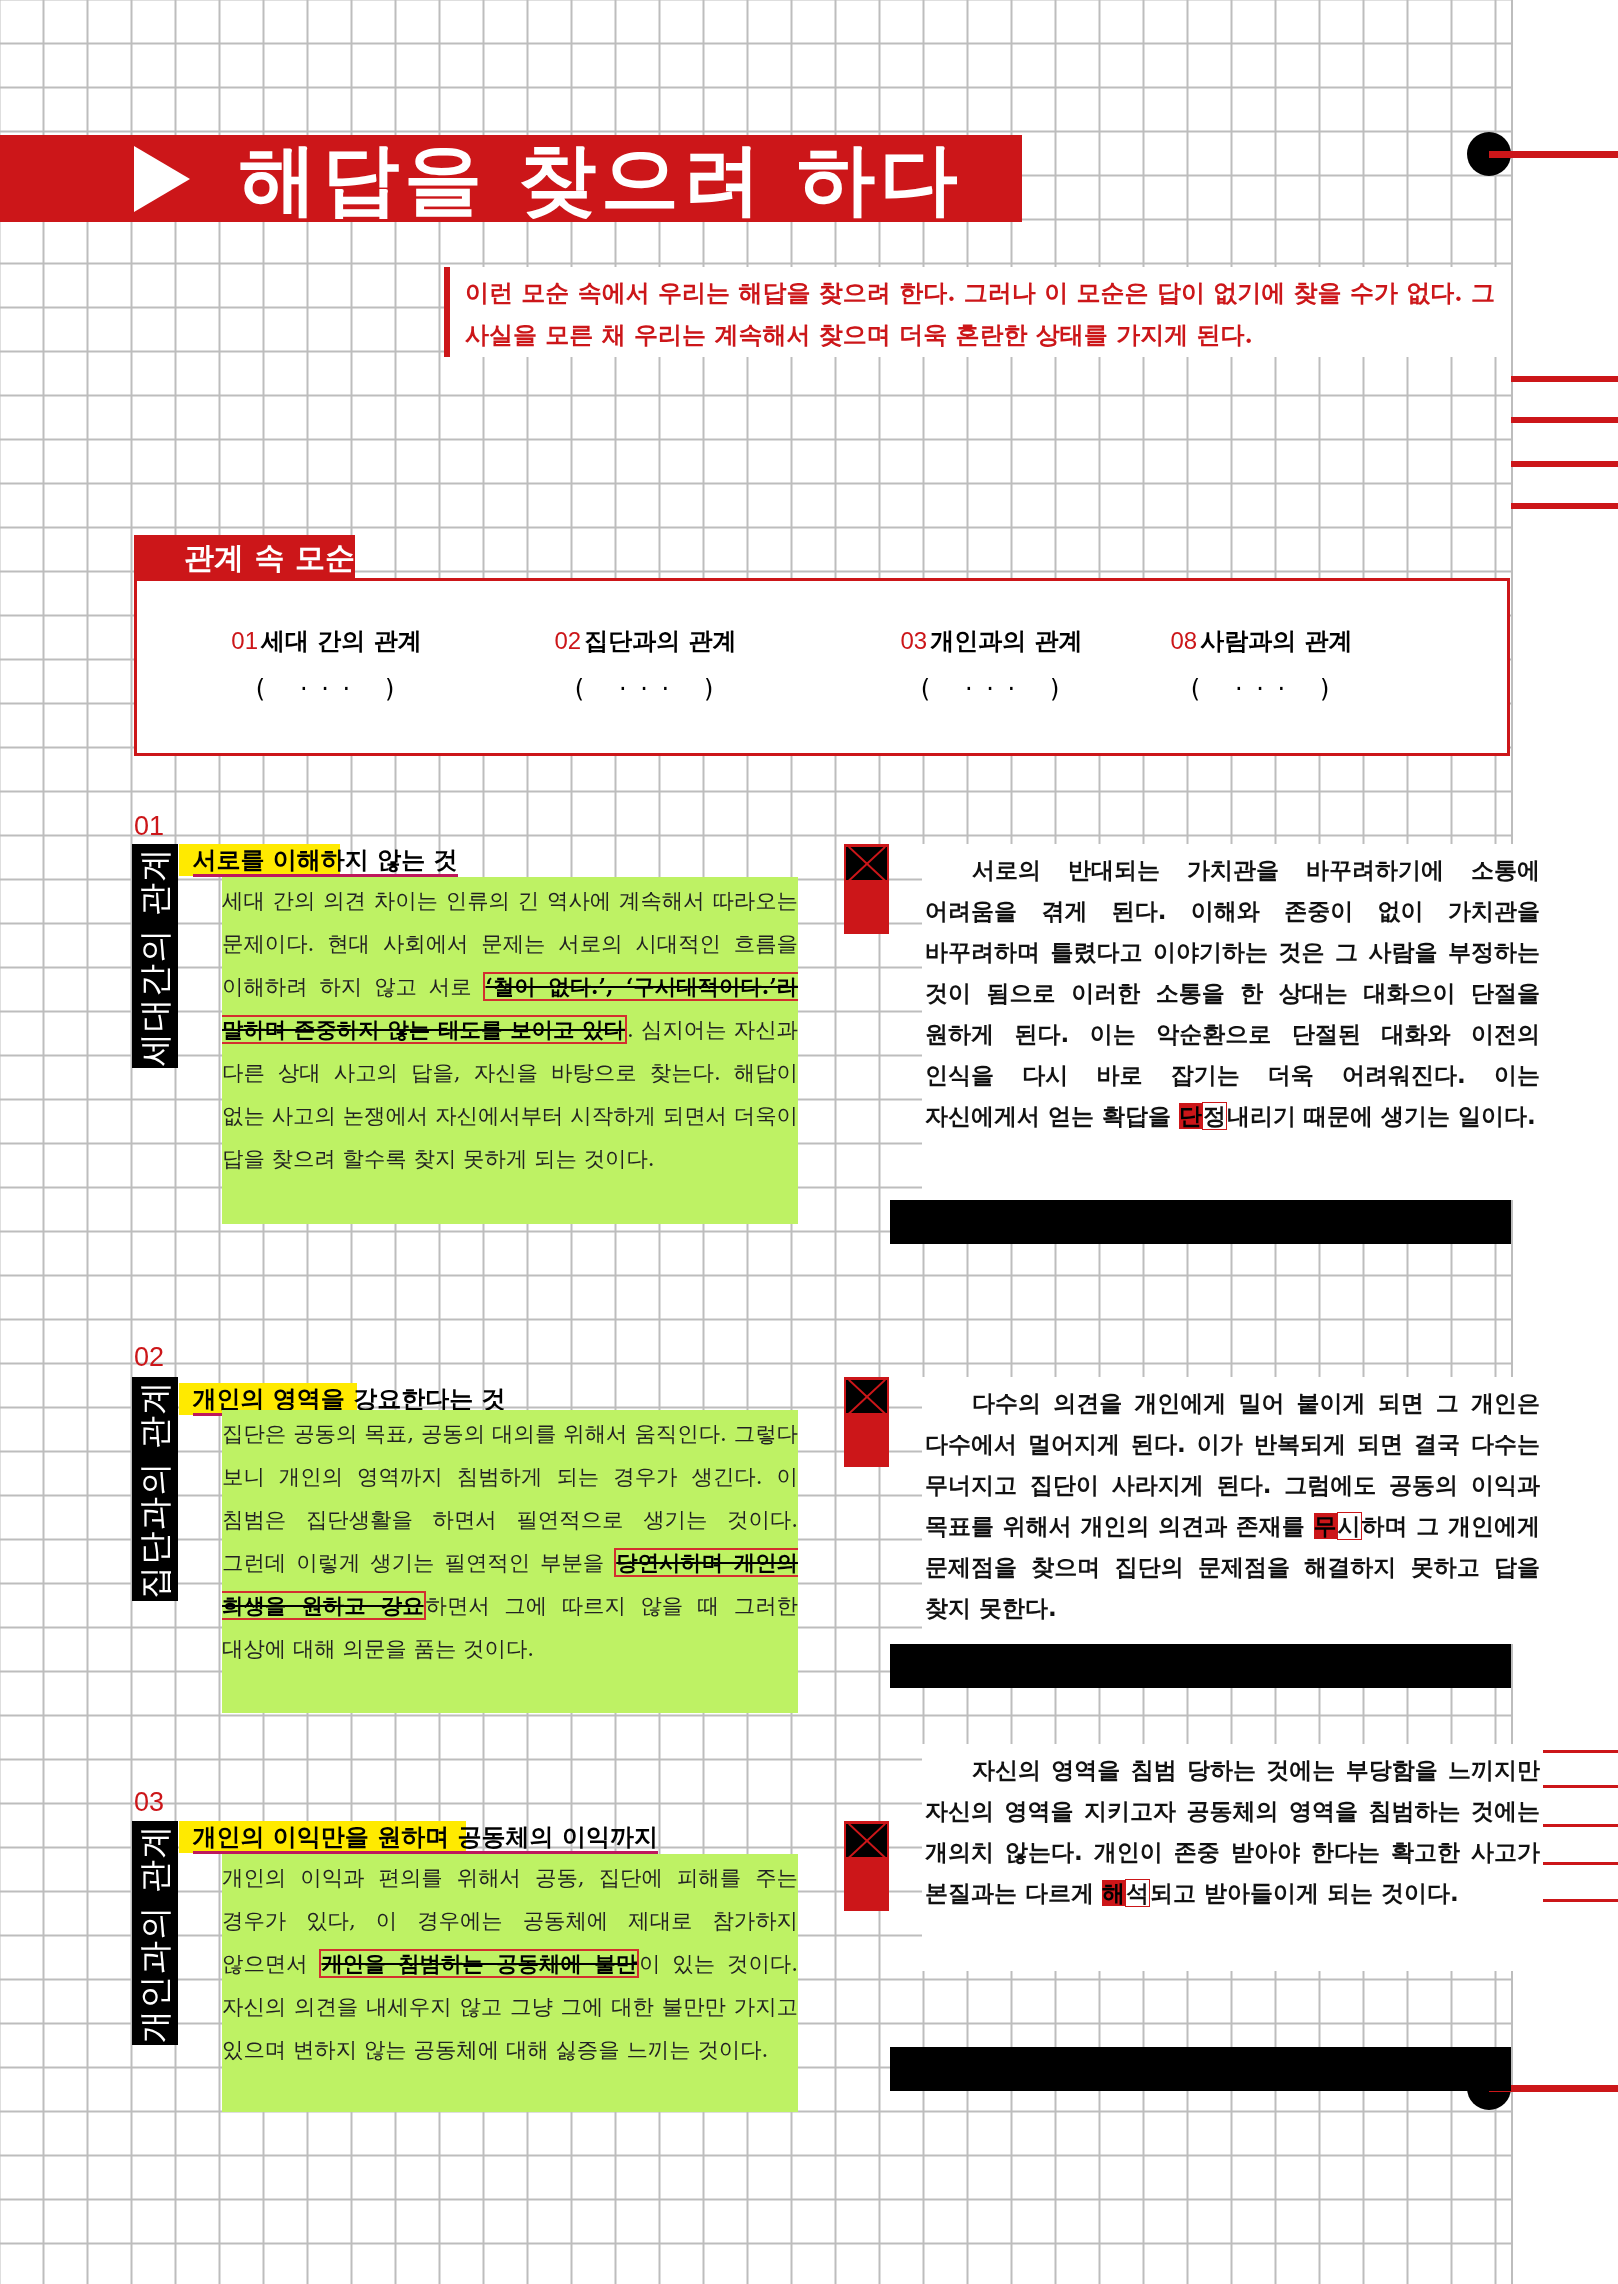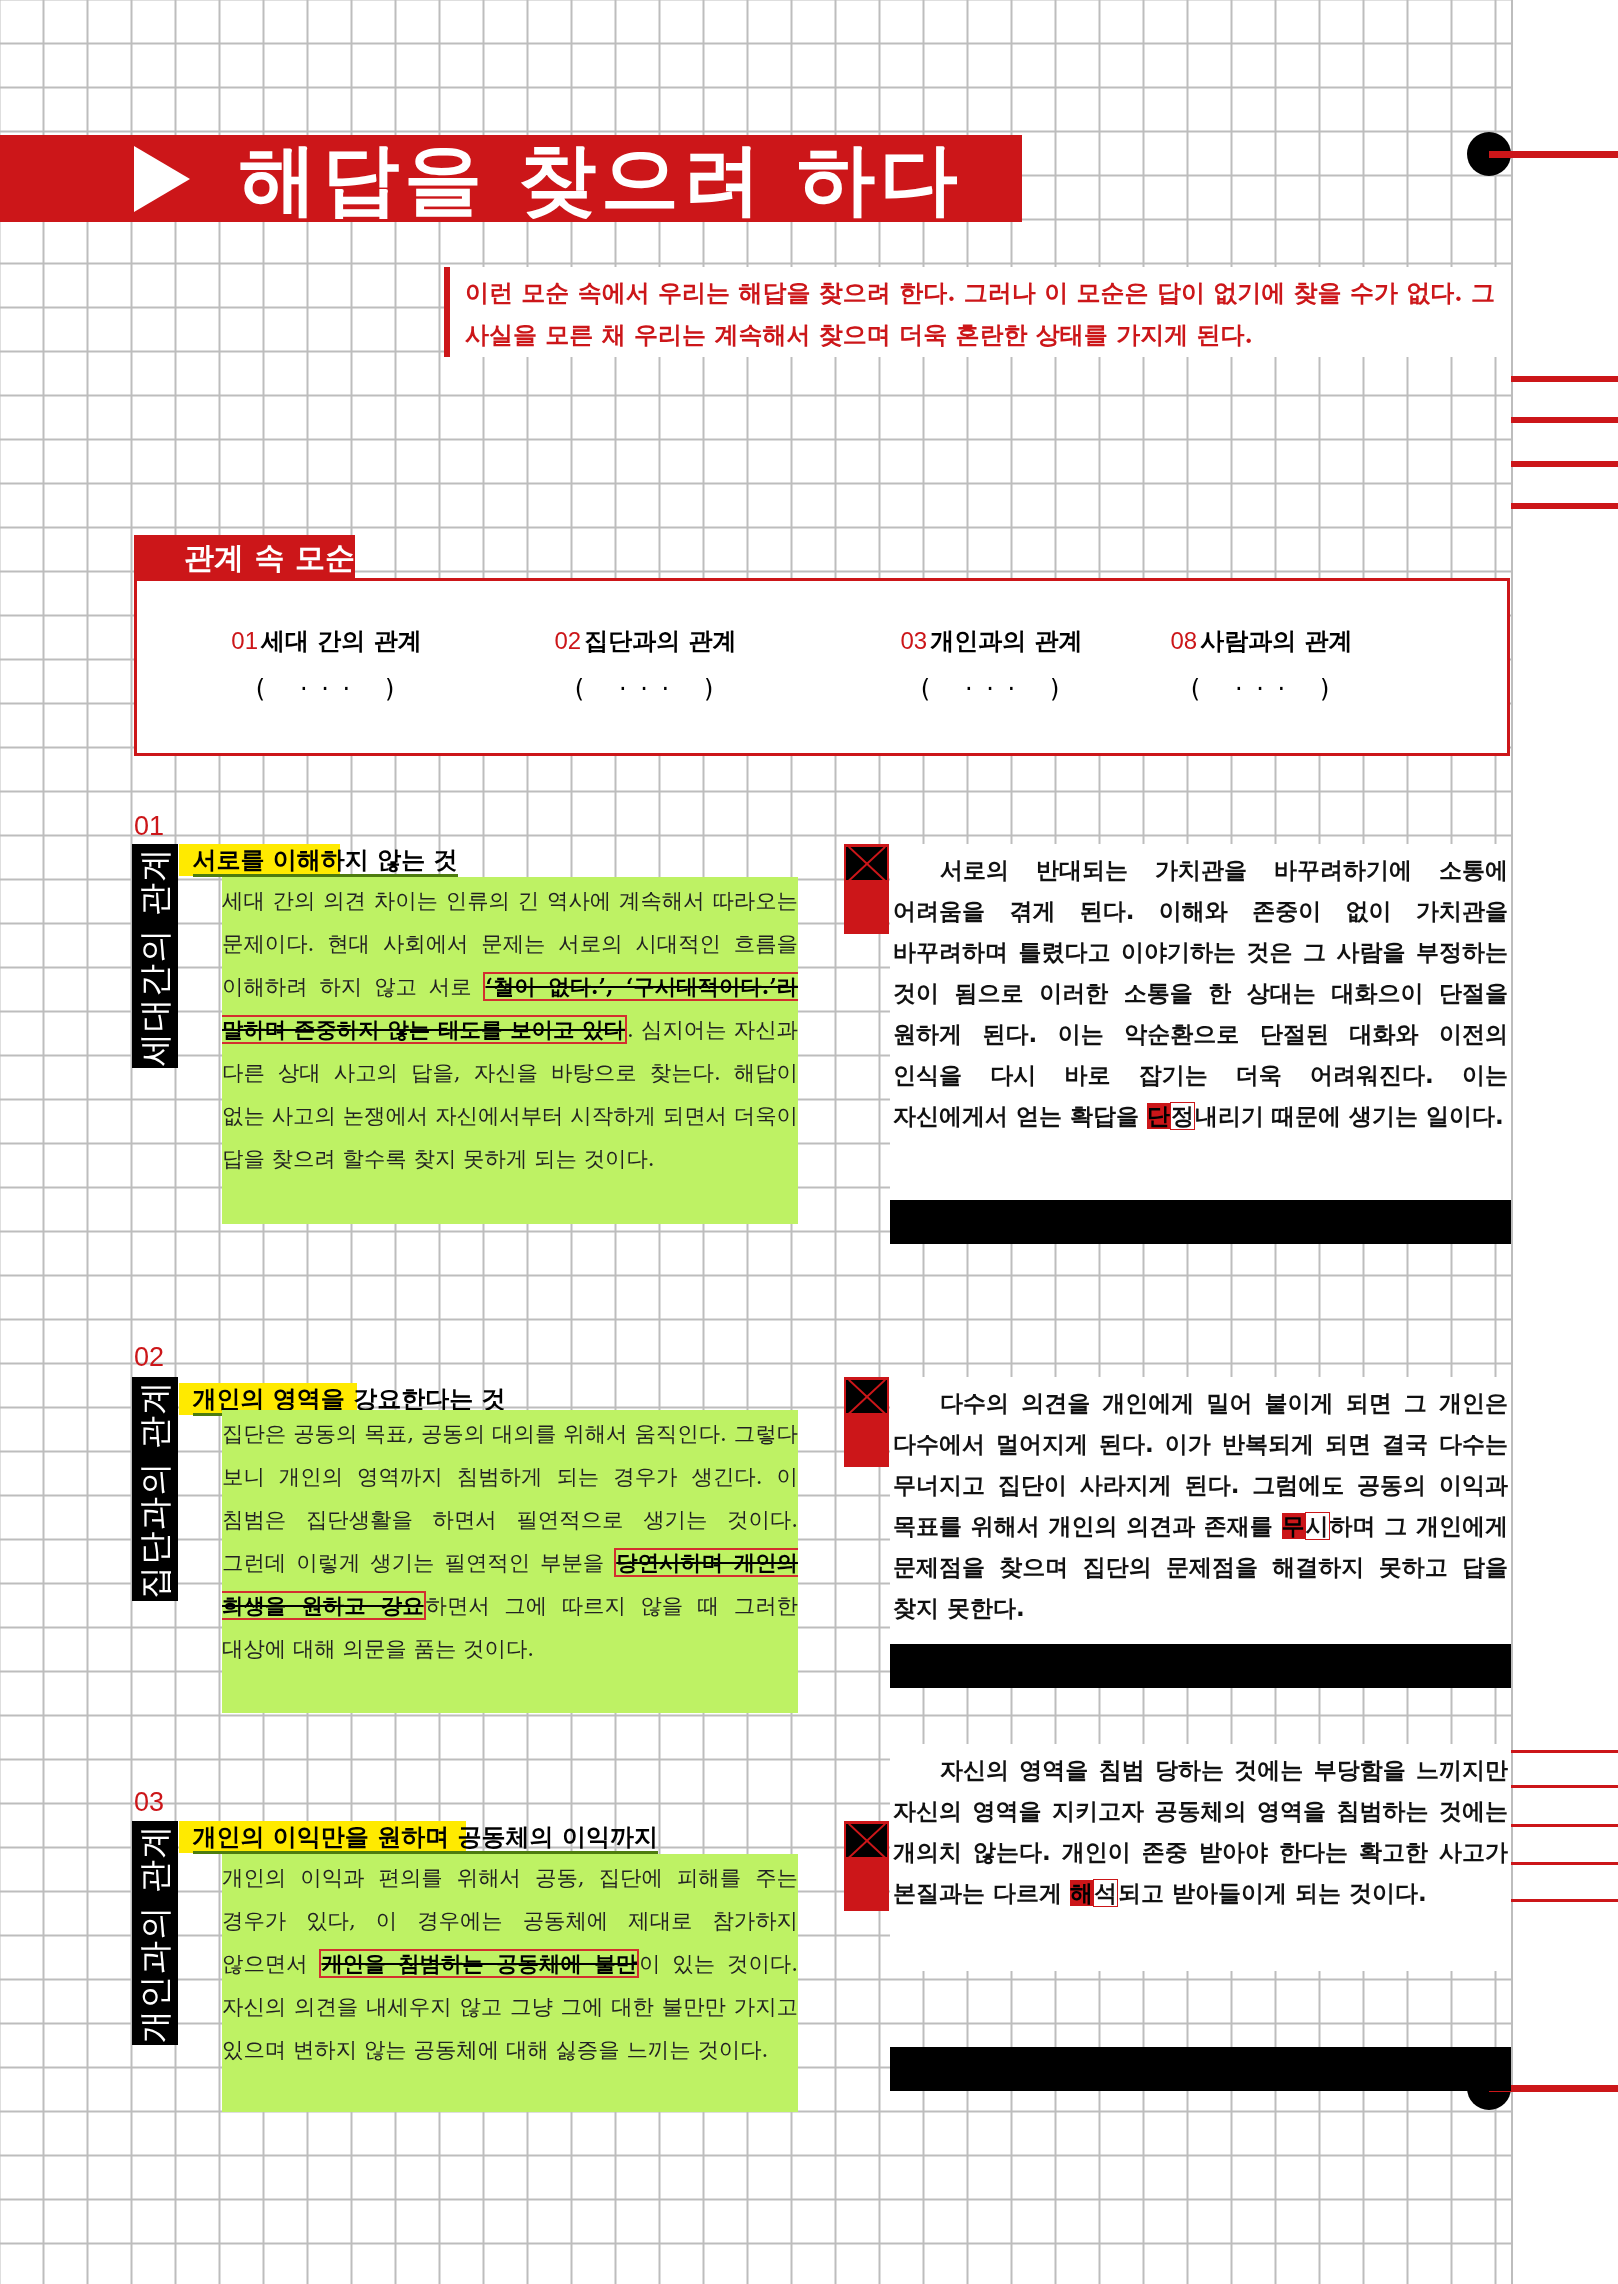--- a/index.html
+++ b/index.html
@@ -70,21 +70,21 @@
     display:flex; align-items:center; justify-content:center; overflow:hidden;
   }
   .vlabel span {
     display:block; transform:rotate(-90deg); white-space:nowrap;
     font-family:"DejaVu Serif", serif; font-size:33px; letter-spacing:1.5px;
   }
   .heading {
     background:#ffea00; height:32px; padding-left:13.5px; box-sizing:border-box;
     font-size:24px; font-weight:bold; line-height:32px; color:#000; white-space:nowrap;
   }
-  .heading .uline { border-bottom:3px solid #4d7c0f; padding-bottom:0; }
+  .heading .uline { border-bottom:3px solid #be185d; padding-bottom:0; }
   .body-text {
     width:576px; background:#bef264;
     font-family:"DejaVu Serif", serif; font-size:21.4px; line-height:43px; color:#222;
     text-align:justify; word-break:keep-all;
   }
   .strike-box {
     border:2.3px solid #d32f2f; font-weight:bold; text-decoration:line-through;
     text-decoration-thickness:2.3px; color:#000;
   }
   .marker { width:45px; background:#cc1619; }
@@ -92,21 +92,21 @@
   .marker .xbox::before, .marker .xbox::after {
     content:""; position:absolute; left:50%; top:50%; width:50px; height:2.3px; background:#cc1619;
     transform-origin:center;
   }
   .marker .xbox::before { transform:translate(-50%,-50%) rotate(43deg); }
   .marker .xbox::after { transform:translate(-50%,-50%) rotate(-43deg); }
 
   .right-text {
     width:621px; background:#fff; box-sizing:border-box; padding:6px 3px 0 3px;
     font-family:"DejaVu Sans", sans-serif; font-weight:bold; font-size:23px; line-height:41px; color:#111;
-    text-align:justify; word-break:keep-all;
+    text-align:justify; word-break:keep-all;margin-left:32px;
   }
   .right-text .indent { display:inline-block; width:47px; }
   .hl-red { background:#cc1619; color:#000; }
   .hl-box { border:1.5px solid #cc1619; position:relative; }
   .black-bar { width:621px; background:#000; }
 </style>
 </head>
 <body>
 
 <div class="grid"></div>

